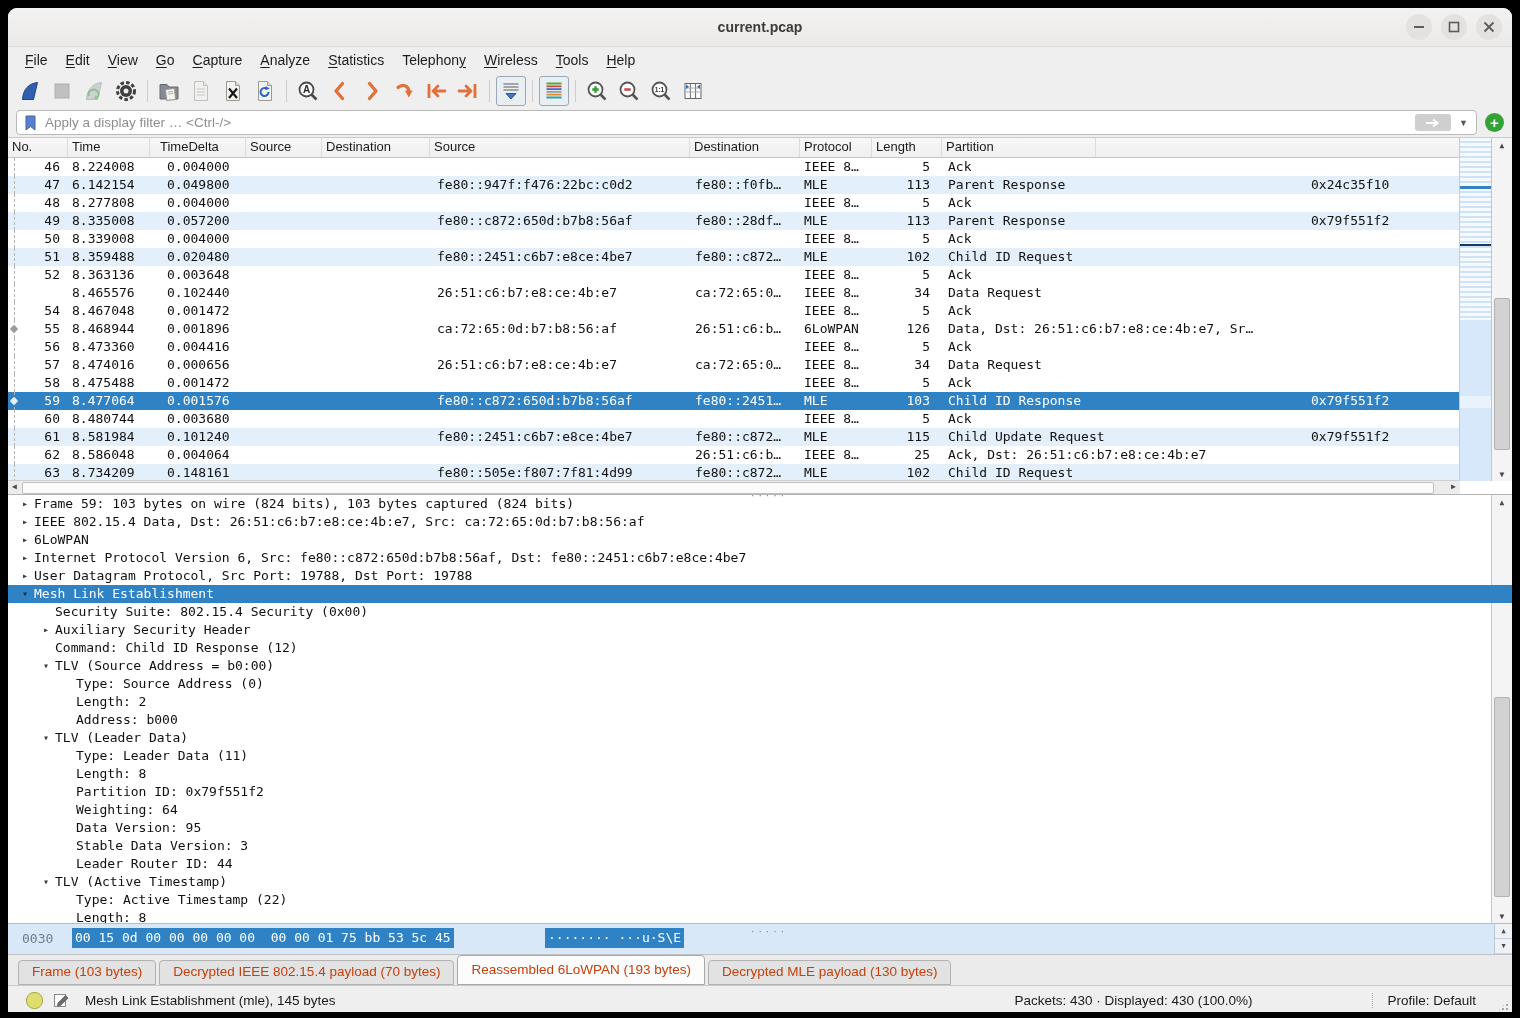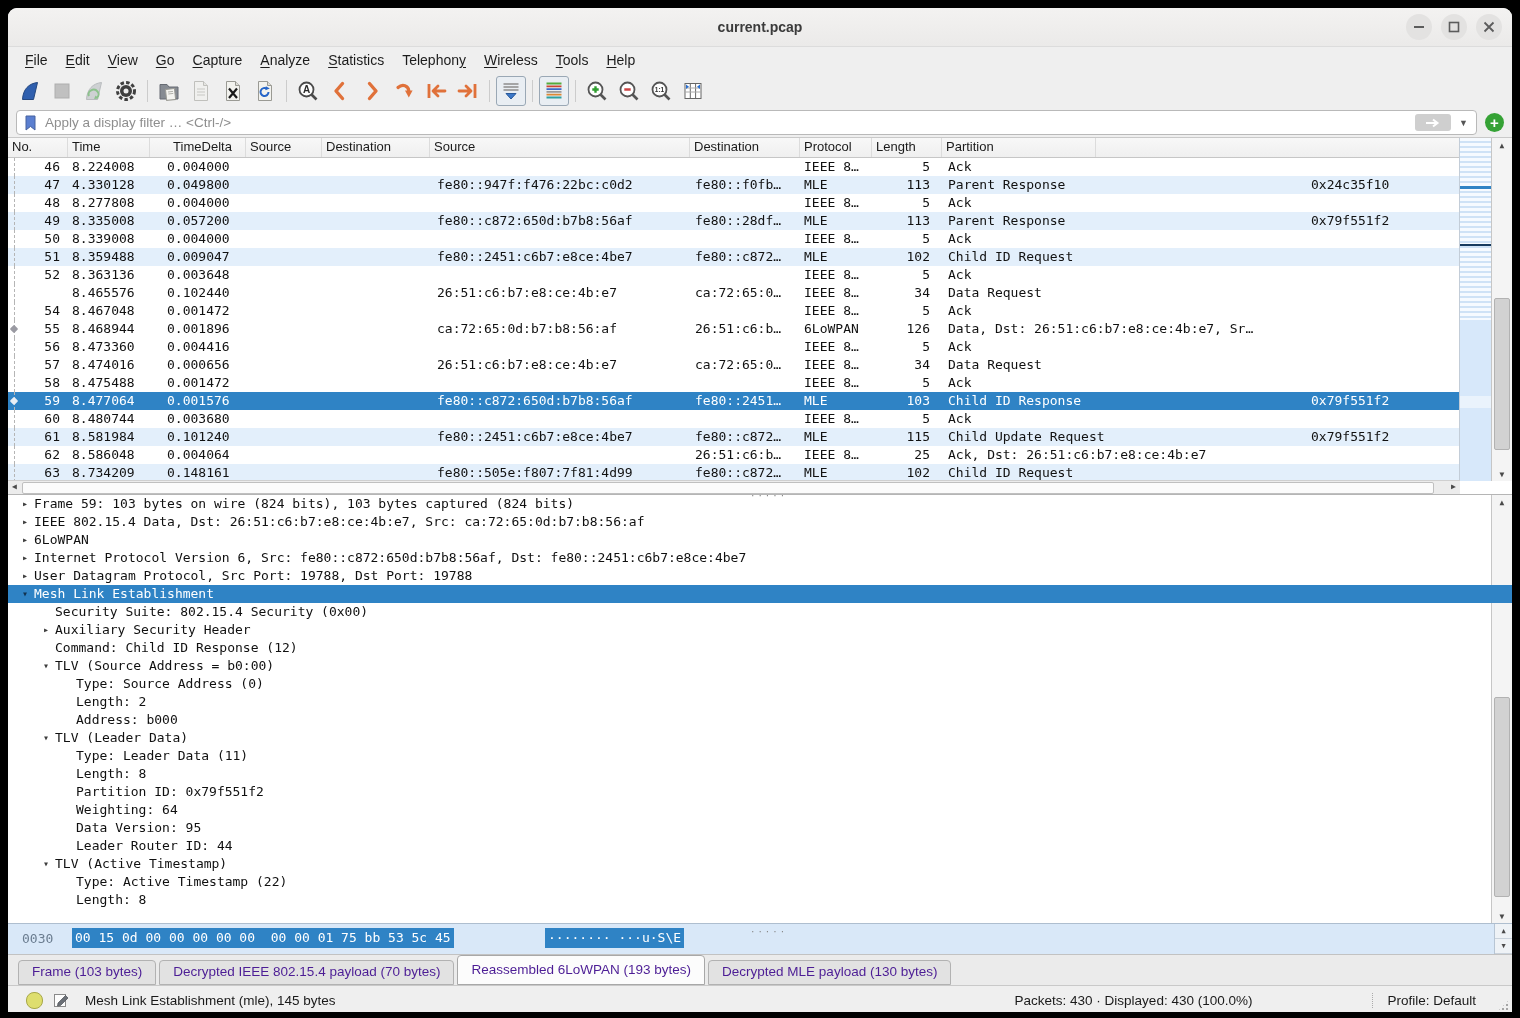--- a/index.html
+++ b/index.html
@@ -80,21 +80,21 @@
   .hex-offset{position:absolute;left:14px;top:2px;color:#6b7d90;}
   .hex-bytes{position:absolute;left:64px;top:4px;background:#2f83c5;color:#fff;line-height:20px;padding:0 3px;white-space:pre;}
   .hex-ascii{position:absolute;left:537px;top:4px;background:#2f83c5;color:#fff;line-height:20px;padding:0 3px;white-space:pre;}
   .hexscroll{position:absolute;right:0;top:0;width:17px;height:30px;border-left:1px solid #b7c5d4;
     display:flex;flex-direction:column;background:#eef2f6;}
   .hexscroll div{flex:1;font-size:7px;color:#4a4a4a;text-align:center;line-height:14px;border-bottom:1px solid #c9d2dc;}
   
   .tabbar{height:30px;background:#ebebeb;border-top:1px solid #c2c2c2;display:flex;align-items:flex-end;
     padding-left:10px;flex:none;position:relative;}
   .tab{height:23px;line-height:22px;padding:0 13px;background:#e2e2e2;border:1px solid #b2b2b2;
-    border-radius:4px 4px 0 0;margin-right:3px;font-size:13.5px;color:#4c1d95;white-space:nowrap;}
+    border-radius:4px 4px 0 0;margin-right:3px;font-size:13.5px;color:#c2410c;white-space:nowrap;}
   .tab.active{background:#fcfcfc;height:28px;line-height:27px;border-color:#a8a8a8;position:relative;z-index:2;}
   
   .statusbar{height:28px;background:#efefef;border-top:1px solid #c9c9c9;display:flex;align-items:center;
     padding:0 10px;font-size:13.5px;color:#1a1a1a;position:relative;flex:none;}
   .expert-dot{width:15px;height:15px;border-radius:8px;background:#dede6e;border:1px solid #a8a84a;margin:0 10px 0 8px;flex:none;}
   .note-icon{margin-right:16px;flex:none;display:flex;}
   .vsep{width:0;border-left:1px dotted #ababab;height:15px;margin:0 14px;flex:none;}
   .packets-text{margin-left:auto;}
   .profile-text{margin-right:26px;}
   .grip{position:absolute;right:2px;bottom:2px;width:13px;height:13px;
@@ -350,21 +350,21 @@
       </span>
       <span class="caret">▼</span>
     </div>
     <div class="plus-btn">+</div>
   </div>
 
   <div class="plist">
     <div class="plist-header" id="plheader">
         <div class="ph-cell" style="width: 60px;">No.</div>
         <div class="ph-cell" style="width: 82px;">Time</div>
-        <div class="ph-cell" style="width: 96px; padding-left: 10px; text-align: center;">TimeDelta</div>
+        <div class="ph-cell" style="width: 96px; padding-left: 10px;">TimeDelta</div>
         <div class="ph-cell" style="width: 76px;">Source</div>
         <div class="ph-cell" style="width: 108px;">Destination</div>
         <div class="ph-cell" style="width: 260px;">Source</div>
         <div class="ph-cell" style="width: 110px;">Destination</div>
         <div class="ph-cell" style="width: 72px;">Protocol</div>
         <div class="ph-cell" style="width: 70px;">Length</div>
         <div class="ph-cell" style="width: 154px;">Partition</div>
       </div>
     <div class="plist-rows" id="plrows">
         <div class="prow">
@@ -377,21 +377,21 @@
           <div class="pcell" style="width: 260px; padding-left: 7px;"></div>
           <div class="pcell" style="width: 110px; padding-left: 5px;"></div>
           <div class="pcell" style="width: 72px; padding-left: 4px;">IEEE 8…</div>
           <div class="pcell" style="width: 70px; padding-right: 12px; text-align: right;">5</div>
           <div class="pcell" style="width: 364px; padding-left: 6px;">Ack</div>
           <div class="pcell" style="width: 154px; padding-left: 5px;"></div>
         </div>
         <div class="prow hl">
           <div class="pcell gutter"><div class="dash"></div></div>
           <div class="pcell" style="width: 46px; padding-right: 8px; text-align: right;">47</div>
-          <div class="pcell" style="width: 82px; padding-left: 4px;">4.330128</div>
+          <div class="pcell" style="width: 82px; padding-left: 4px;">6.142154</div>
           <div class="pcell" style="width: 96px; padding-left: 17px;">0.049800</div>
           <div class="pcell" style="width: 76px; padding-left: 5px;"></div>
           <div class="pcell" style="width: 108px; padding-left: 5px;"></div>
           <div class="pcell" style="width: 260px; padding-left: 7px;">fe80::947f:f476:22bc:c0d2</div>
           <div class="pcell" style="width: 110px; padding-left: 5px;">fe80::f0fb…</div>
           <div class="pcell" style="width: 72px; padding-left: 4px;">MLE</div>
           <div class="pcell" style="width: 70px; padding-right: 12px; text-align: right;">113</div>
           <div class="pcell" style="width: 364px; padding-left: 6px;">Parent Response</div>
           <div class="pcell" style="width: 154px; padding-left: 5px;">0x24c35f10</div>
         </div>
@@ -434,21 +434,21 @@
           <div class="pcell" style="width: 110px; padding-left: 5px;"></div>
           <div class="pcell" style="width: 72px; padding-left: 4px;">IEEE 8…</div>
           <div class="pcell" style="width: 70px; padding-right: 12px; text-align: right;">5</div>
           <div class="pcell" style="width: 364px; padding-left: 6px;">Ack</div>
           <div class="pcell" style="width: 154px; padding-left: 5px;"></div>
         </div>
         <div class="prow hl">
           <div class="pcell gutter"><div class="dash"></div></div>
           <div class="pcell" style="width: 46px; padding-right: 8px; text-align: right;">51</div>
           <div class="pcell" style="width: 82px; padding-left: 4px;">8.359488</div>
-          <div class="pcell" style="width: 96px; padding-left: 17px;">0.009047</div>
+          <div class="pcell" style="width: 96px; padding-left: 17px;">0.020480</div>
           <div class="pcell" style="width: 76px; padding-left: 5px;"></div>
           <div class="pcell" style="width: 108px; padding-left: 5px;"></div>
           <div class="pcell" style="width: 260px; padding-left: 7px;">fe80::2451:c6b7:e8ce:4be7</div>
           <div class="pcell" style="width: 110px; padding-left: 5px;">fe80::c872…</div>
           <div class="pcell" style="width: 72px; padding-left: 4px;">MLE</div>
           <div class="pcell" style="width: 70px; padding-right: 12px; text-align: right;">102</div>
           <div class="pcell" style="width: 364px; padding-left: 6px;">Child ID Request</div>
           <div class="pcell" style="width: 154px; padding-left: 5px;"></div>
         </div>
         <div class="prow">
@@ -698,20 +698,23 @@
         <span class="d-text" style="left: 68px;">Length: 8</span>
       </div>
       <div class="drow">
         <span class="d-text" style="left: 68px;">Partition ID: 0x79f551f2</span>
       </div>
       <div class="drow">
         <span class="d-text" style="left: 68px;">Weighting: 64</span>
       </div>
       <div class="drow">
         <span class="d-text" style="left: 68px;">Data Version: 95</span>
+      </div>
+      <div class="drow">
+        <span class="d-text" style="left: 68px;">Stable Data Version: 3</span>
       </div>
       <div class="drow">
         <span class="d-text" style="left: 68px;">Leader Router ID: 44</span>
       </div>
       <div class="drow">
         <span class="d-exp" style="left: 31px;">▾</span>
         <span class="d-text" style="left: 47px;">TLV (Active Timestamp)</span>
       </div>
       <div class="drow">
         <span class="d-text" style="left: 68px;">Type: Active Timestamp (22)</span>

